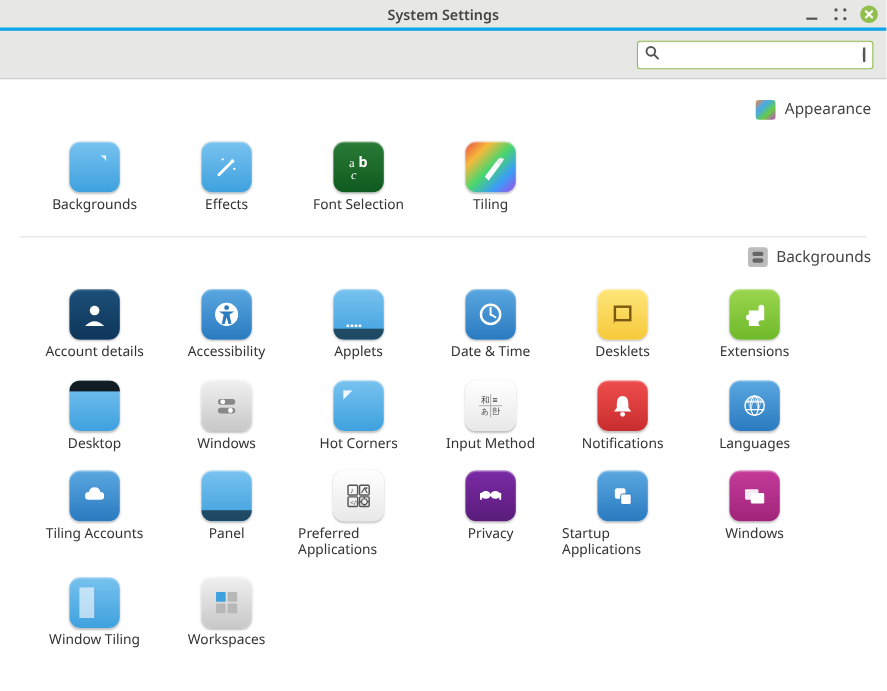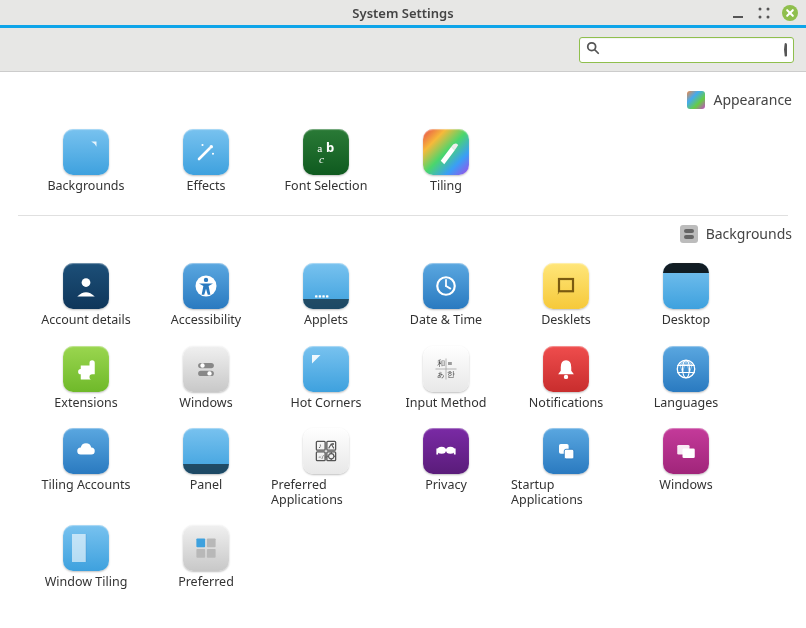--- a/index.html
+++ b/index.html
@@ -320,33 +320,33 @@
       <div class="icon yellow">
         <svg viewBox="0 0 32 32">
             <rect x="8" y="8" width="16" height="14" fill="none" stroke="#7a5a10" stroke-width="2.5"></rect>
             <path d="M8 22 L6 26 L8 24 Z" fill="#7a5a10"></path>
           </svg>
       </div>
       <span class="label">Desklets</span>
     </div>
 
     <div class="item">
+      <div class="icon lime">
+        <svg viewBox="0 0 32 32">
+            <path d="M10 12 h10 v-3 a3 3 0 0 1 6 0 v3 h0 v10 h-3 a3 3 0 0 0 0 6 h3 v0 h-16 v-6 a3 3 0 0 1 0-6 z" fill="#fff"></path>
+          </svg>
+      </div>
+      <span class="label">Extensions</span>
+    </div>
+
+    <div class="item">
       <div class="icon lightblue">
         <div class="panel-icon-top"></div>
       </div>
       <span class="label">Desktop</span>
-    </div>
-
-    <div class="item">
-      <div class="icon lime">
-        <svg viewBox="0 0 32 32">
-            <path d="M10 12 h10 v-3 a3 3 0 0 1 6 0 v3 h0 v10 h-3 a3 3 0 0 0 0 6 h3 v0 h-16 v-6 a3 3 0 0 1 0-6 z" fill="#fff"></path>
-          </svg>
-      </div>
-      <span class="label">Extensions</span>
     </div>
 
     <div class="item">
       <div class="icon gray">
         <svg viewBox="0 0 32 32">
             <rect x="7" y="9" width="18" height="6" rx="3" fill="#888"></rect>
             <circle cx="12" cy="12" r="2.5" fill="#fff"></circle>
             <rect x="7" y="18" width="18" height="6" rx="3" fill="#888"></rect>
             <circle cx="20" cy="21" r="2.5" fill="#fff"></circle>
           </svg>
@@ -482,18 +482,18 @@
 
     <div class="item">
       <div class="icon gray">
         <svg viewBox="0 0 32 32">
             <rect x="5" y="5" width="10" height="10" fill="#3ea1de" rx="1"></rect>
             <rect x="17" y="5" width="10" height="10" fill="#b8b8b8" rx="1"></rect>
             <rect x="5" y="17" width="10" height="10" fill="#b8b8b8" rx="1"></rect>
             <rect x="17" y="17" width="10" height="10" fill="#b8b8b8" rx="1"></rect>
           </svg>
       </div>
-      <span class="label">Preferred</span>
+      <span class="label">Workspaces</span>
     </div>
 
   </div>
 
 </div>
 
 </body></html>

